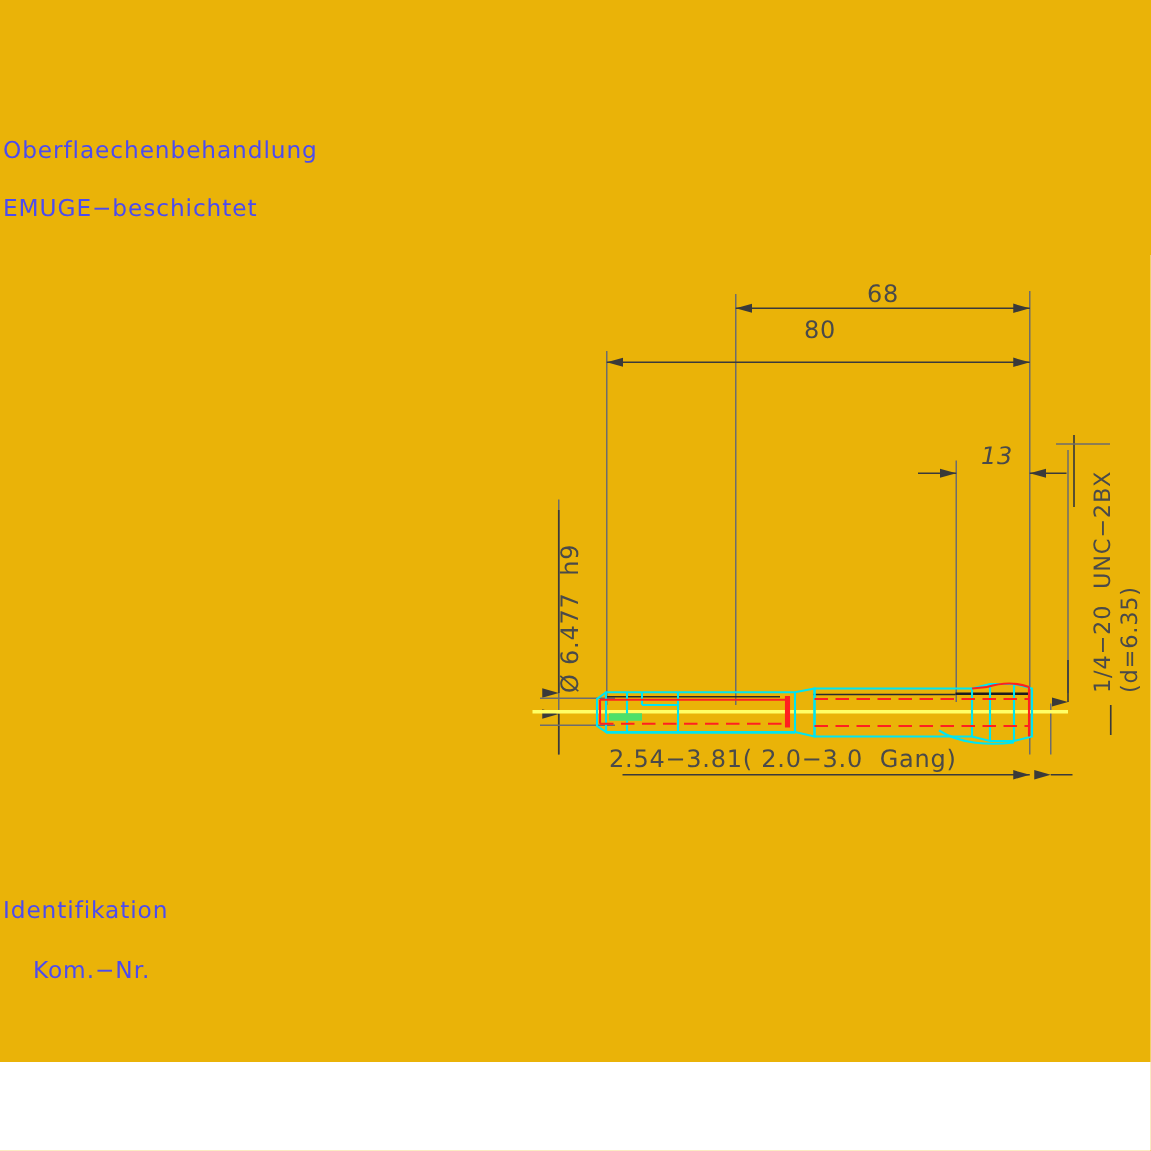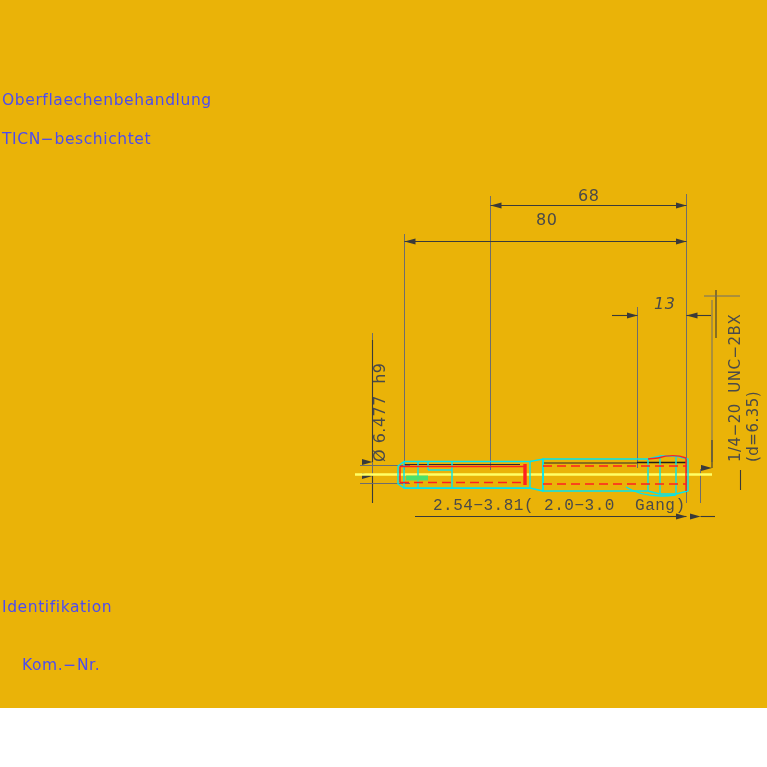--- a/index.html
+++ b/index.html
@@ -166,34 +166,34 @@
 
       <line x1="406" y1="478" x2="428" y2="478" stroke="#4ce06a" stroke-width="5"></line>
 
       <line x1="404" y1="488.5" x2="530" y2="488.5" stroke="#00e5f2" stroke-width="1.2"></line>
     </g>
 
   </svg>
 
   <div class="anno-text" style="left:2px; top:93px;">Oberflaechenbehandlung</div>
 
-  <div class="anno-text" style="left:2px; top:132px;">TICN−beschichtet</div>
+  <div class="anno-text" style="left:2px; top:132px;">EMUGE−beschichtet</div>
 
   <div class="anno-text" style="left:2px; top:600px;">Identifikation</div>
 
 
-  <div class="anno-text" style="left:22px; top:658px;">Kom.−Nr.</div>
+  <div class="anno-text" style="left:22px; top:640px;">Kom.−Nr.</div>
 
   <div class="dim-text" style="left:578px; top:188px;">68</div>
 
   <div class="dim-text" style="left:536px; top:212px;">80</div>
 
   <div class="dim-text" style="left:654px; top:296px;font-style:italic;">13</div>
 
   <div class="dim-text rot90" style="left:372px; top:462px;">Ø 6.477  h9</div>
 
   <div class="dim-text rot90 small" style="left:728px; top:462px;">1/4−20  UNC−2BX</div>
 
   <div class="dim-text rot90 small" style="left:746px; top:462px;">(d=6.35)</div>
 
-  <div class="dim-text" style="left:433px; top:498px;font-family:Liberation Mono, monospace;">2.54−3.81( 2.0−3.0  Gang)</div>
+  <div class="dim-text" style="left:406px; top:498px;">2.54−3.81( 2.0−3.0  Gang)</div>
 
 </div>
 
 </body></html>

